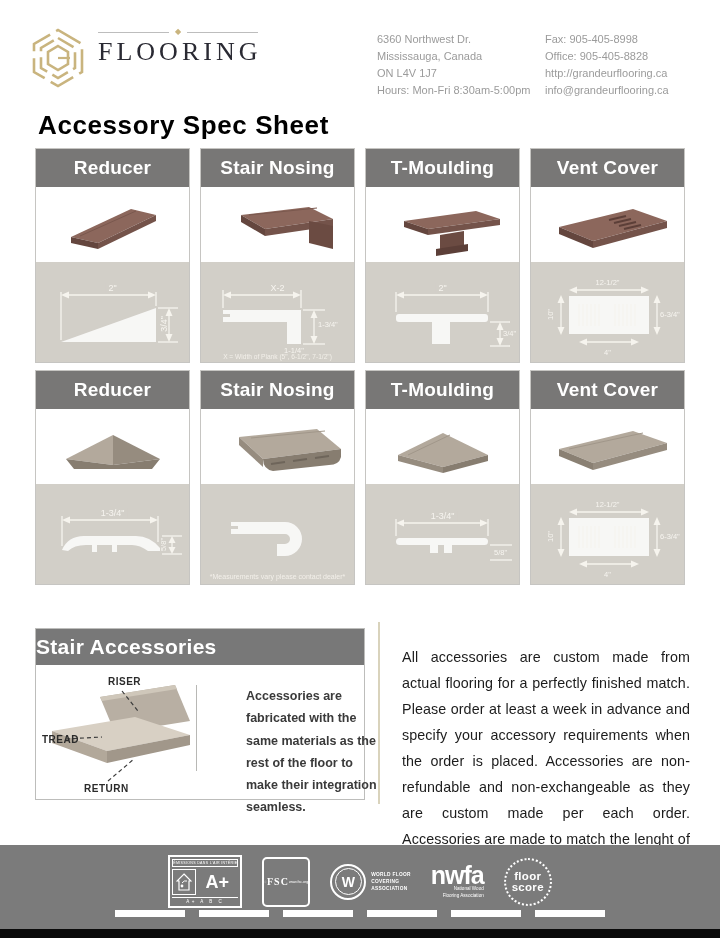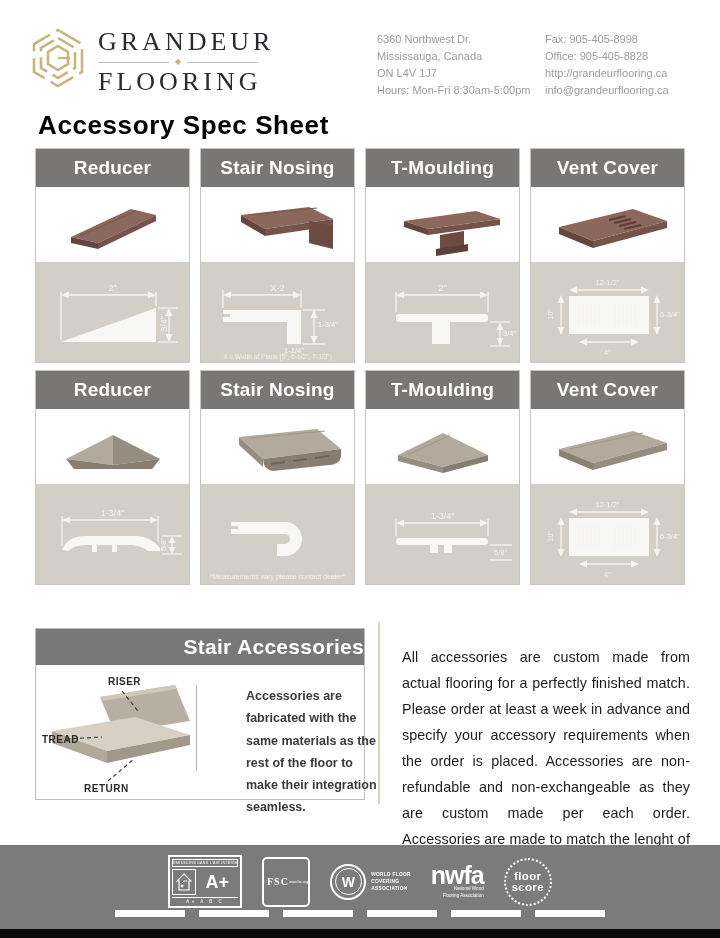--- a/index.html
+++ b/index.html
@@ -32,21 +32,21 @@
   .dg .shape { fill:rgba(255,255,255,.82); }
   .dg .slot { stroke:#d2cfc8; stroke-width:2.2; }
   .dim { position:absolute; color:#f7f5f0; font-size:9px; white-space:nowrap; }
   .dim.dc { left:50%; transform:translateX(-50%); background:#d2cfc8; padding:0 3px; }
   .dim.rot { transform:rotate(-90deg); transform-origin:center; }
   .dim.sm { font-size:7.5px; }
   .footnote { position:absolute; bottom:2px; left:0; right:0; text-align:center; font-size:6.6px; color:#f3f0ea; }
 
   
   .stair-box { position:absolute; left:35px; top:628px; width:330px; height:172px; background:#fff; border:1px solid #bdbdbb; }
-  .stair-header { height:36px; background:#787878; display:flex; align-items:center; justify-content:flex-end; }
+  .stair-header { height:36px; background:#787878; display:flex; align-items:center; justify-content:flex-start; }
   .stair-header span { color:#fff; font-size:21px; font-weight:600; letter-spacing:.3px; }
   .stair-svg { position:absolute; left:4px; top:40px; }
   .stair-svg text { font-family:"Liberation Sans", sans-serif; font-weight:bold; font-size:10px; fill:#2b2b2b; letter-spacing:.5px; }
   .stair-divider { position:absolute; left:160px; top:56px; width:1px; height:86px; background:#b8b8b5; }
   .stair-text { position:absolute; left:172px; top:56px; width:142px; font-size:12.5px; font-weight:bold; color:#3a3a3a; line-height:1.78;margin-left:38px; }
 
   
   .gold-divider { position:absolute; left:378px; top:622px; width:2px; height:182px; background:#d9d3bc; }
   .details-title { position:absolute; left:400px; top:606px; width:292px; text-align:center; font-size:21px; font-weight:bold; letter-spacing:.5px; color:#bfab72; }
   .details-body { position:absolute; left:402px; top:644px; width:288px; font-size:14.3px; color:#1c1c1c; line-height:1.82; text-align:justify; letter-spacing:.1px; }
@@ -94,21 +94,20 @@
 
   <svg class="logo-icon" viewBox="0 0 64 64">
     <g fill="none" stroke="#c9b47e" stroke-width="2.6">
       <path d="M32 4 L56 18 V46 L32 60 L8 46 V18 Z" stroke-dasharray="26 7"></path>
       <path d="M32 12 L49 22 V42 L32 52 L15 42 V22 Z" stroke-dasharray="18 6"></path>
       <path d="M32 20 L42 26 V38 L32 44 L22 38 V26 Z"></path>
       <path d="M32 32 H44" stroke-width="2.2"></path>
     </g>
   </svg>
   <div class="brand">
-    <div class="brand-line">GRANDEUR</div>
     <div class="brand-divider">
       <div class="rule"></div>
       <span class="leaf">◆</span>
       <div class="rule"></div>
     </div>
     <div class="brand-line">FLOORING</div>
   </div>
   <div class="hdr-col hdr-address">
     <div>6360 Northwest Dr.</div>
     <div>Mississauga, Canada</div>

